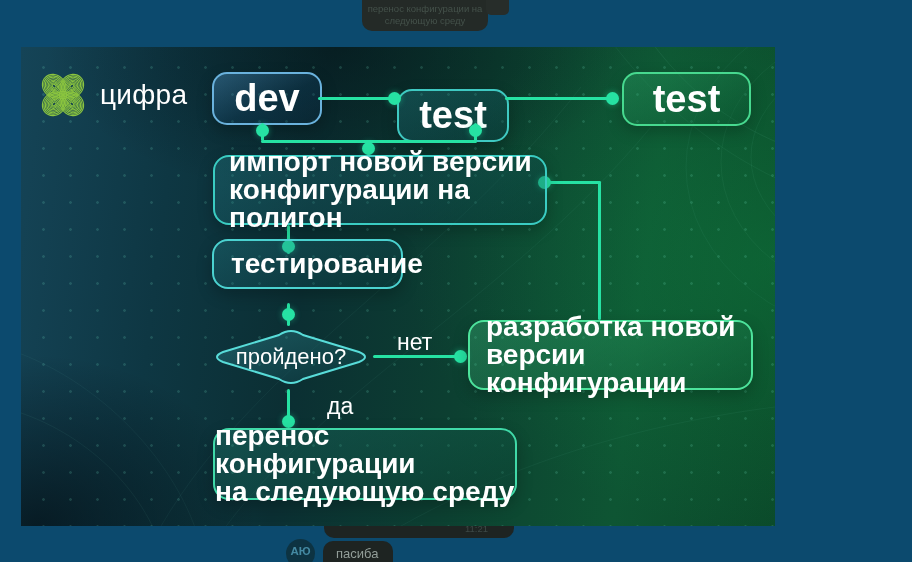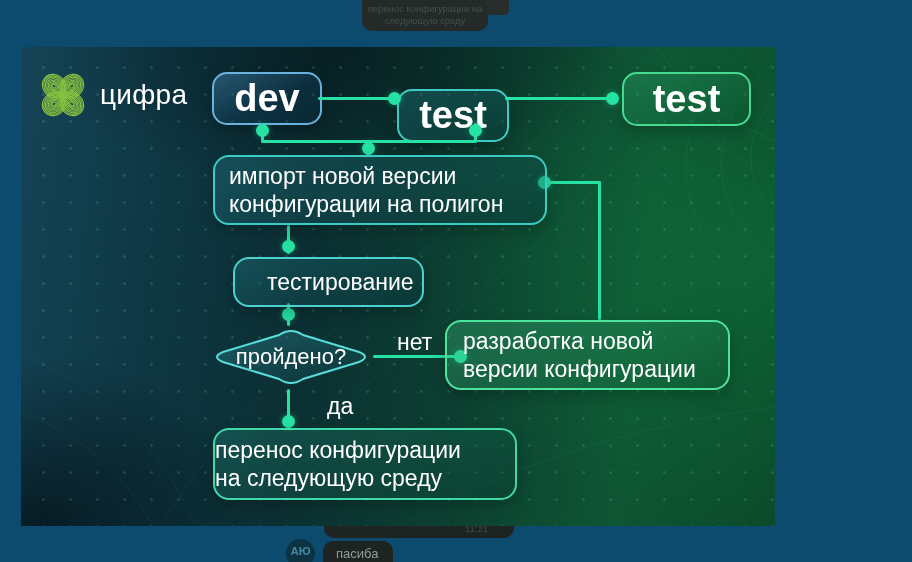--- a/index.html
+++ b/index.html
@@ -35,33 +35,33 @@
 
   
   .logo{position:absolute;left:16px;top:22px;display:flex;align-items:center;gap:11px;}
   .logo-text{color:#fff;font-size:28px;font-weight:500;letter-spacing:.3px;}
 
   
   .envbox{position:absolute;height:49px;border-radius:15px;display:flex;align-items:center;
     justify-content:center;color:#fff;font-size:38px;font-weight:700;
     box-shadow:0 6px 16px rgba(0,0,0,.22);}
   .node{position:absolute;border-radius:16px;display:flex;flex-direction:column;justify-content:center;
-    color:#fff;font-size:23px;line-height:28px;font-weight:400;box-sizing:border-box;
+    color:#fff;font-size:28px;line-height:28px;font-weight:700;box-sizing:border-box;
     box-shadow:0 6px 16px rgba(0,0,0,.22);}
   .dev{left:191px;top:25px;width:106px;border:2px solid var(--dev-border);
     background:linear-gradient(155deg,rgba(86,160,215,.38),rgba(20,70,110,.30) 55%,rgba(10,40,70,.28));}
   .test{left:376px;top:42px;width:108px;border:2px solid var(--test-border);
     background:linear-gradient(155deg,rgba(40,150,160,.30),rgba(8,60,70,.32));text-align:right;}
   .prod{left:601px;top:25px;width:125px;height:50px;border:2px solid var(--prod-border);
     background:linear-gradient(155deg,rgba(52,190,120,.30),rgba(8,80,45,.32));}
   .import{left:192px;top:108px;width:334px;height:70px;padding-left:14px;border:2px solid var(--import-border);
     background:linear-gradient(155deg,rgba(45,160,170,.26),rgba(6,50,60,.34));}
-  .testing{left:191px;top:210px;width:191px;height:50px;padding-left:32px;border:2px solid var(--testing-border);
-    background:linear-gradient(155deg,rgba(45,160,170,.26),rgba(6,50,60,.34));margin-left:21px;}
-  .develop{left:424px;top:273px;width:285px;height:70px;padding-left:16px;border:2px solid var(--develop-border);
+  .testing{left:191px;top:192px;width:191px;height:50px;padding-left:17px;border:2px solid var(--testing-border);
+    background:linear-gradient(155deg,rgba(45,160,170,.26),rgba(6,50,60,.34));}
+  .develop{left:447px;top:273px;width:285px;height:70px;padding-left:16px;border:2px solid var(--develop-border);
     background:linear-gradient(155deg,rgba(70,210,140,.30),rgba(15,95,55,.36));}
   .transfer{left:192px;top:381px;width:304px;height:72px;padding-left:0;border:2px solid var(--transfer-border);
     background:linear-gradient(155deg,rgba(40,170,140,.26),rgba(8,60,50,.36));}
   .decision-wrap{position:absolute;left:186px;top:278px;width:168px;height:64px;}
   .decision-label{position:absolute;inset:0;display:flex;align-items:center;justify-content:center;
     color:#fff;font-size:22px;font-weight:500;}
   .edge-label{position:absolute;color:#fff;font-size:23px;font-weight:500;}
   .edge-no{left:376px;top:282px;}
   .edge-yes{left:292px;top:346px;margin-left:14px;}
 

